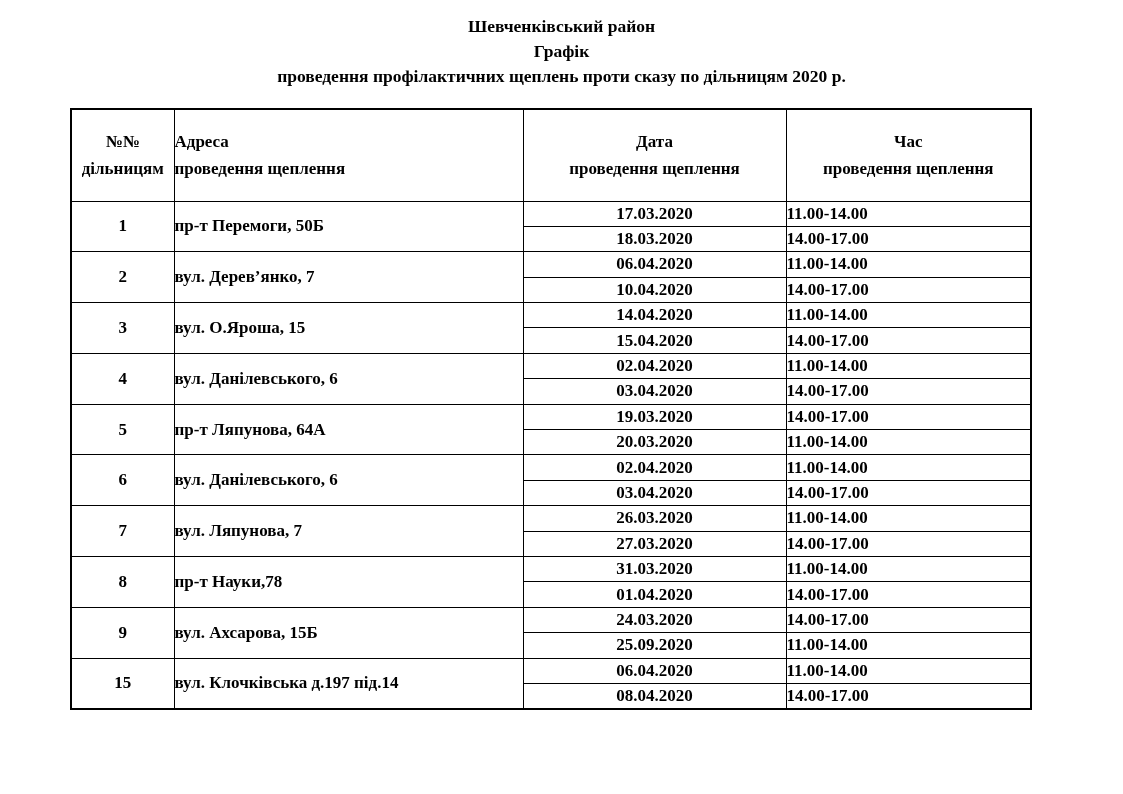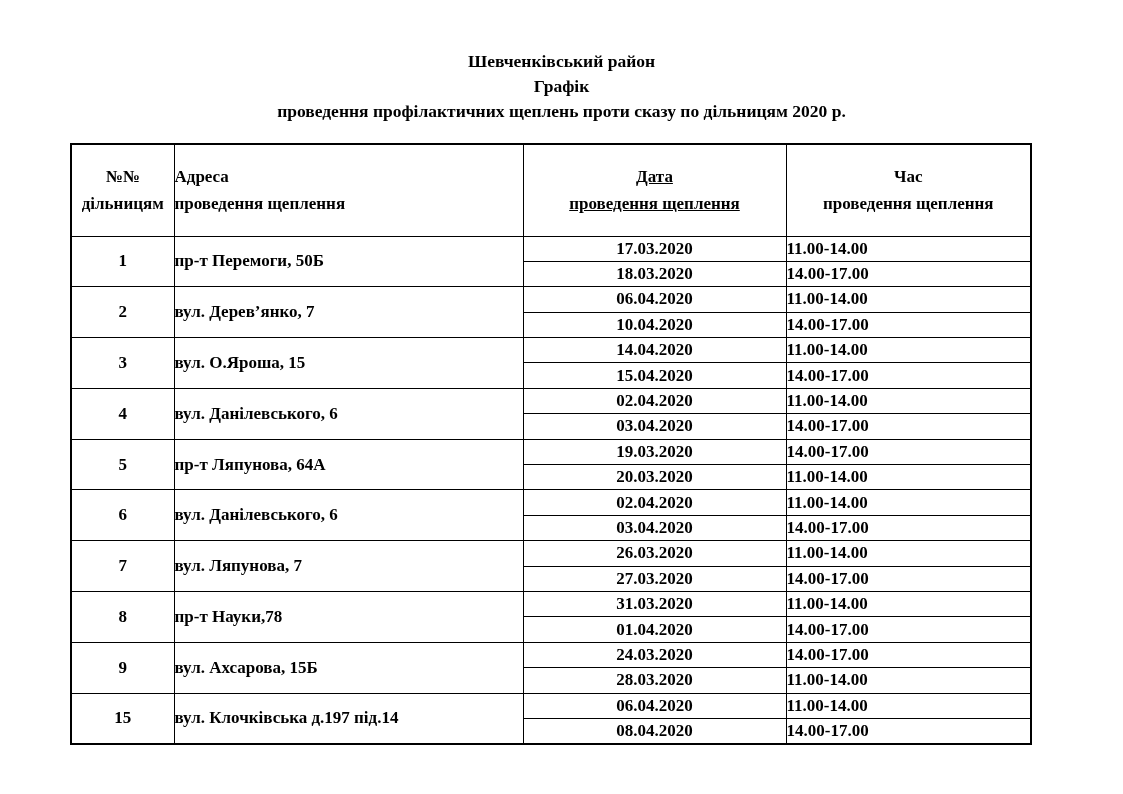--- a/index.html
+++ b/index.html
@@ -10,21 +10,20 @@
     height: 794px;
     overflow: hidden;
     font-family: "Liberation Serif", "DejaVu Serif", serif;
     color: #000000;
   }
   .page {
     position: relative;
     width: 1123px;
     height: 678px;
     background: #ffffff;
-    margin-top: 35px;
   }
   .doc-title {
     padding-top: 14px;
     text-align: center;
     font-weight: bold;
     font-size: 17.5px;
     line-height: 25px;
   }
   .doc-title div { white-space: nowrap; }
 
@@ -50,21 +49,21 @@
   tbody tr { height: 25.4px; }
 
   col.c-num  { width: 103px; }
   col.c-addr { width: 349px; }
   col.c-date { width: 263px; }
   col.c-time { width: 245px; }
 
   th { line-height: 27px; vertical-align: middle; }
   th.h-num  { text-align: center; }
   th.h-addr { text-align: left; padding-left: 12px; }
-  th.h-date { text-align: center; text-decoration: underline; }
+  th.h-date { text-align: center; }
   th.h-time { text-align: center; }
   th span { display: block; }
 
   td.num  { text-align: center; vertical-align: middle; }
   td.addr { text-align: left; padding-left: 12px; vertical-align: middle; }
   td.date { text-align: center; vertical-align: middle; }
   td.time { text-align: left; vertical-align: middle; }
 </style>
 </head>
 <body>
@@ -193,21 +192,21 @@
         <td class="time">14.00-17.00</td>
       </tr>
 
       <tr>
         <td class="num" rowspan="2">9</td>
         <td class="addr" rowspan="2">вул. Ахсарова, 15Б</td>
         <td class="date">24.03.2020</td>
         <td class="time">14.00-17.00</td>
       </tr>
       <tr>
-        <td class="date">28.03.2020</td>
+        <td class="date">25.09.2020</td>
         <td class="time">11.00-14.00</td>
       </tr>
 
       <tr>
         <td class="num" rowspan="2">15</td>
         <td class="addr" rowspan="2">вул. Клочківська д.197 під.14</td>
         <td class="date">06.04.2020</td>
         <td class="time">11.00-14.00</td>
       </tr>
       <tr>

